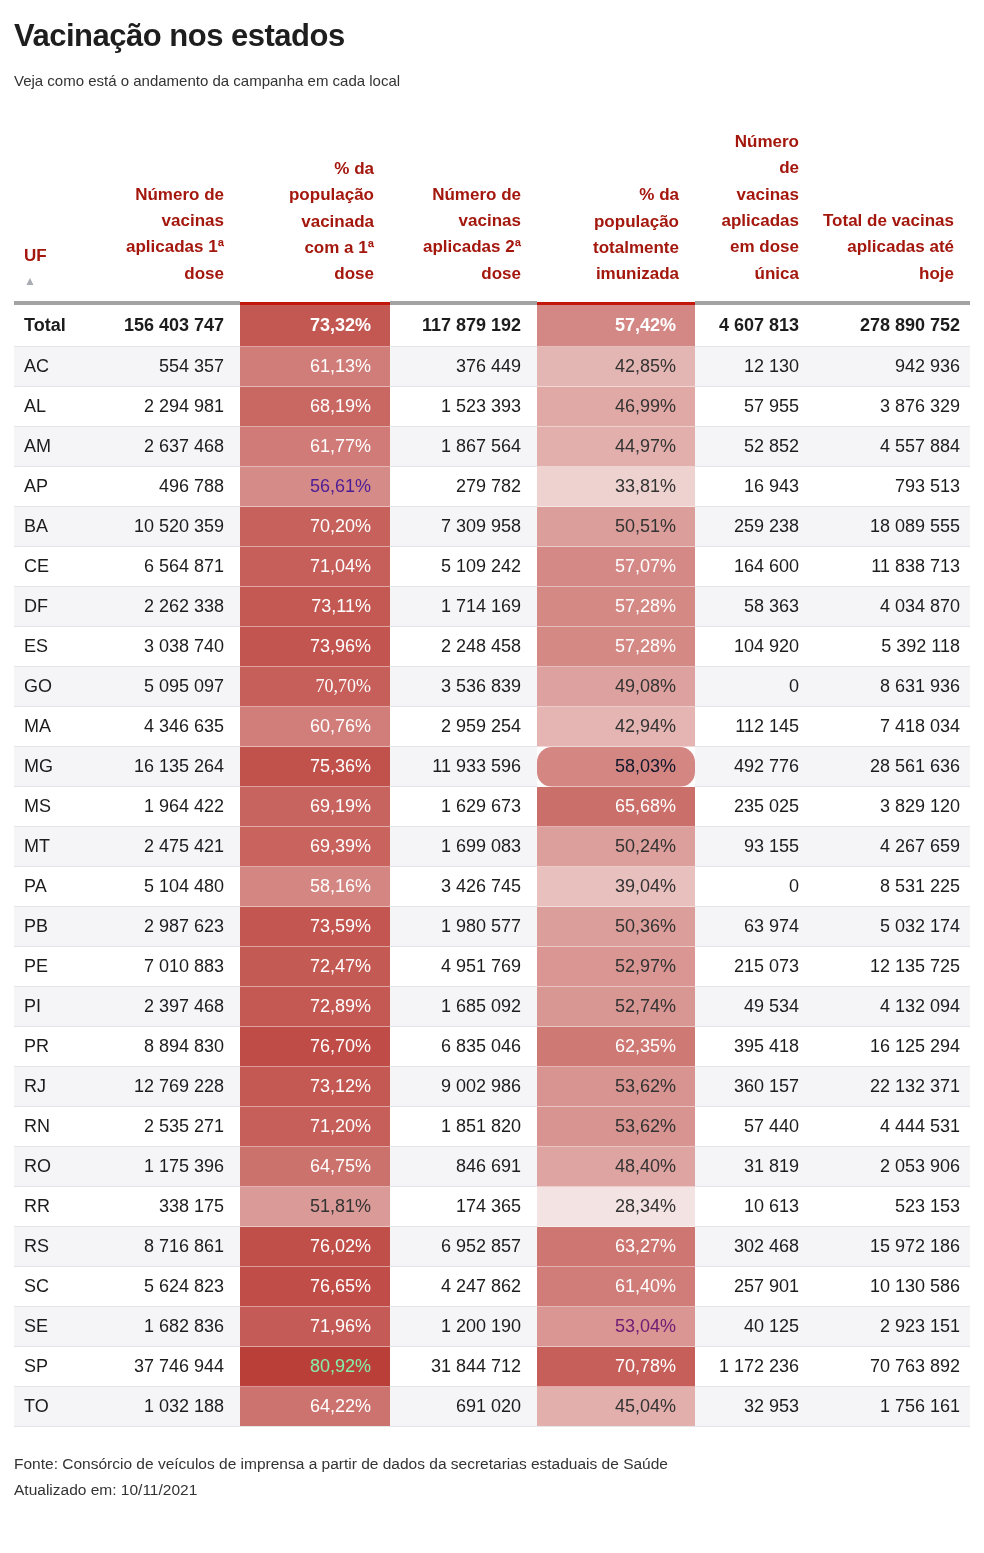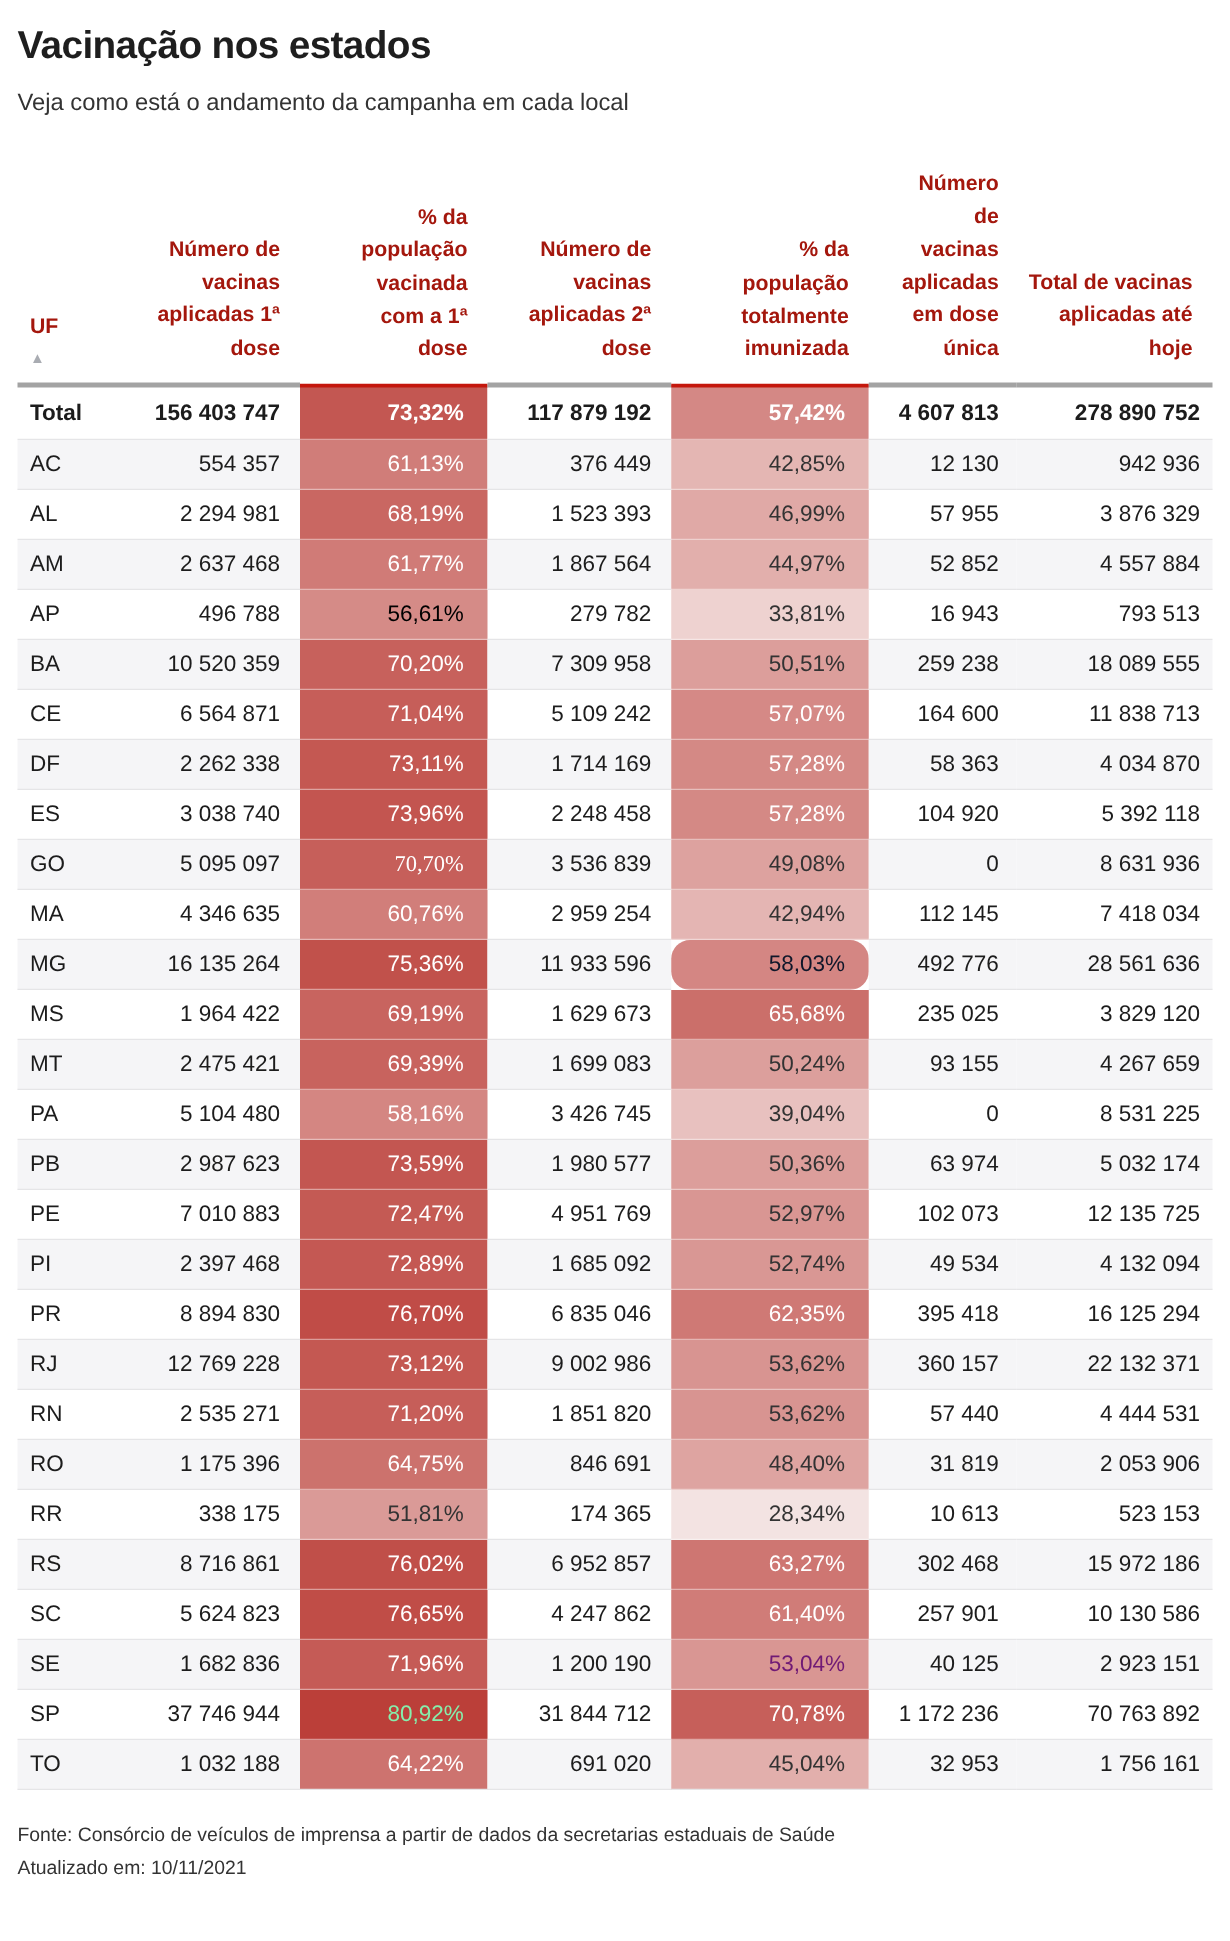--- a/index.html
+++ b/index.html
@@ -12,21 +12,21 @@
   .page { padding: 12px 14px 30px 14px; }
 
   .page-title {
     font-size: 31px;
     font-weight: 700;
     color: #1e1e1e;
     letter-spacing: -0.5px;
     margin-top: 6px;
   }
   .page-subtitle {
-    font-size: 19px;
+    font-size: 15px;
     color: #333333;
     margin-top: 18px;
   }
 
   table.vax {
     border-collapse: collapse;
     table-layout: fixed;
     width: 956px;
     margin-top: 34px;
   }
@@ -154,21 +154,21 @@
           <td class="col-dose1">2 637 468</td>
           <td class="col-pct1 heat" style="background: rgb(208, 123, 119); color: rgb(255, 255, 255);">61,77%</td>
           <td class="col-dose2">1 867 564</td>
           <td class="col-pct2 heat" style="background: rgb(226, 175, 172); color: rgb(51, 51, 51);">44,97%</td>
           <td class="col-unica">52 852</td>
           <td class="col-total">4 557 884</td>
         </tr>
         <tr>
           <td class="col-uf">AP</td>
           <td class="col-dose1">496 788</td>
-          <td class="col-pct1 heat" style="background: rgb(213, 139, 135); color: #000000;">56,61%</td>
+          <td class="col-pct1 heat" style="background: rgb(213, 139, 135); color: #4c1d95;">56,61%</td>
           <td class="col-dose2">279 782</td>
           <td class="col-pct2 heat" style="background: rgb(238, 210, 208); color: rgb(51, 51, 51);">33,81%</td>
           <td class="col-unica">16 943</td>
           <td class="col-total">793 513</td>
         </tr>
         <tr>
           <td class="col-uf">BA</td>
           <td class="col-dose1">10 520 359</td>
           <td class="col-pct1 heat" style="background: rgb(199, 97, 92); color: rgb(255, 255, 255);">70,20%</td>
           <td class="col-dose2">7 309 958</td>
@@ -265,21 +265,21 @@
           <td class="col-pct2 heat" style="background: rgb(220, 158, 155); color: rgb(51, 51, 51);">50,36%</td>
           <td class="col-unica">63 974</td>
           <td class="col-total">5 032 174</td>
         </tr>
         <tr>
           <td class="col-uf">PE</td>
           <td class="col-dose1">7 010 883</td>
           <td class="col-pct1 heat" style="background: rgb(196, 90, 84); color: rgb(255, 255, 255);">72,47%</td>
           <td class="col-dose2">4 951 769</td>
           <td class="col-pct2 heat" style="background: rgb(217, 150, 147); color: rgb(51, 51, 51);">52,97%</td>
-          <td class="col-unica">102 073</td>
+          <td class="col-unica">215 073</td>
           <td class="col-total">12 135 725</td>
         </tr>
         <tr>
           <td class="col-uf">PI</td>
           <td class="col-dose1">2 397 468</td>
           <td class="col-pct1 heat" style="background: rgb(196, 88, 83); color: rgb(255, 255, 255);">72,89%</td>
           <td class="col-dose2">1 685 092</td>
           <td class="col-pct2 heat" style="background: rgb(217, 151, 148); color: rgb(51, 51, 51);">52,74%</td>
           <td class="col-unica">49 534</td>
           <td class="col-total">4 132 094</td>

